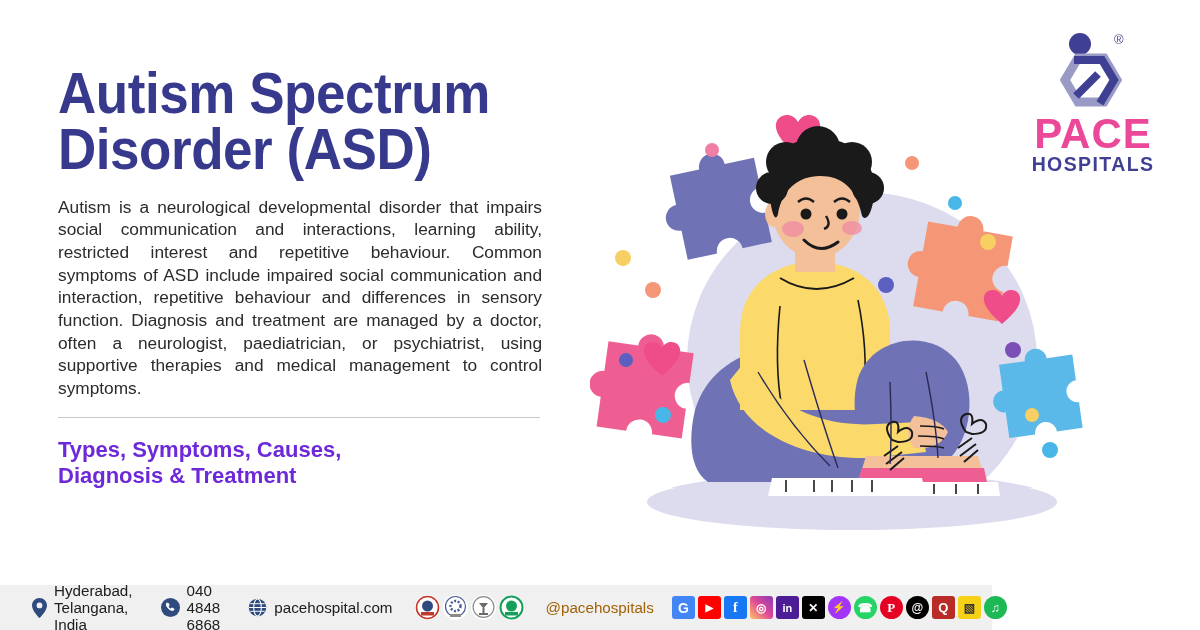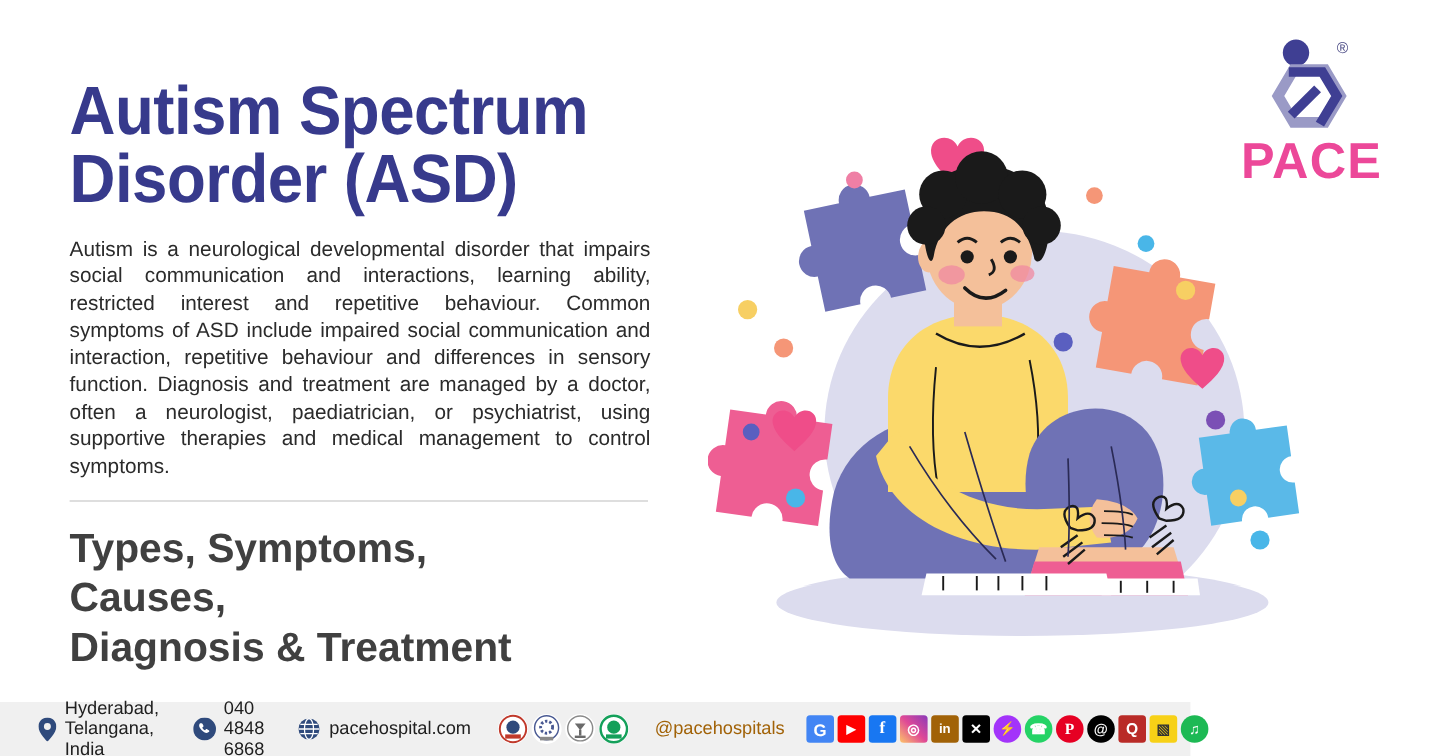--- a/index.html
+++ b/index.html
@@ -40,24 +40,24 @@
   }
   .divider {
     margin-top:17px;
     width:482px;
     height:1px;
     background:#c9c9c9;
   }
   .subtitle {
     margin-top:19px;
     width:430px;
-    font-size:34px;
+    font-size:22px;
     font-weight:bold;
     line-height:1.22;
-    color:#404040;
+    color:#6d28d9;
     white-space:pre-line;
   }
 
   
   .logo { position:absolute; right:32px; top:30px; width:150px; text-align:center; }
   .logo-mark { position:relative; height:82px; }
   .logo-reg {
     position:absolute; left:96px; top:2px;
     font-size:13px; color:#4a4a85; font-weight:normal;
   }
@@ -113,20 +113,21 @@
     <div class="logo-mark">
       <svg width="150" height="82" viewBox="0 0 150 82">
         <circle cx="62" cy="14" r="11" fill="#3f3f93"></circle>
         <path d="M60 28 L86 28 L99 50 L86 72 L60 72 L47 50 Z" fill="none" stroke="#9a9ac6" stroke-width="9"></path>
         <path d="M60 30 L84 30 L96 50 L84 70" fill="none" stroke="#3f3f93" stroke-width="8" stroke-linecap="square"></path>
         <path d="M58 66 L80 44" stroke="#3f3f93" stroke-width="8"></path>
       </svg>
       <span class="logo-reg">®</span>
     </div>
     <div class="logo-word">PACE</div>
+    <div class="logo-sub">HOSPITALS</div>
   </div>
 
   <div class="illus">
     <svg width="520" height="430" viewBox="0 0 520 430">
 
       <ellipse cx="272" cy="250" rx="175" ry="168" fill="#dcdcee"></ellipse>
 
       <ellipse cx="262" cy="392" rx="205" ry="30" fill="#dcdcee"></ellipse>
 
       <rect x="0" y="378" width="520" height="60" fill="#ffffff"></rect>
@@ -316,21 +317,21 @@
       </span>
     </div>
 
     <span class="handle" style="margin-left:22px;">@pacehospitals</span>
 
     <div class="social" style="margin-left:18px;">
       <span class="si" style="background:#4285f4">G</span>
       <span class="si" style="background:#ff0000;font-size:10px">▶</span>
       <span class="si" style="background:#1877f2;font-family:'Liberation Serif',serif">f</span>
       <span class="si" style="background:linear-gradient(45deg,#fdc468,#df4996,#8a3ab9);font-size:12px">◎</span>
-      <span class="si" style="background:#a16207;font-size:11px">in</span>
+      <span class="si" style="background:#4c1d95;font-size:11px">in</span>
       <span class="si" style="background:#000;font-size:12px">✕</span>
       <span class="si round" style="background:#a334fa;font-size:11px">⚡</span>
       <span class="si round" style="background:#25d366;font-size:12px">☎</span>
       <span class="si round" style="background:#e60023;font-size:13px;font-family:'Liberation Serif',serif">P</span>
       <span class="si round" style="background:#000;font-size:12px">@</span>
       <span class="si" style="background:#b92b27;font-size:13px">Q</span>
       <span class="si" style="background:#f7d117;color:#333;font-size:12px">▧</span>
       <span class="si round" style="background:#1db954;font-size:12px">♫</span>
     </div>
 

